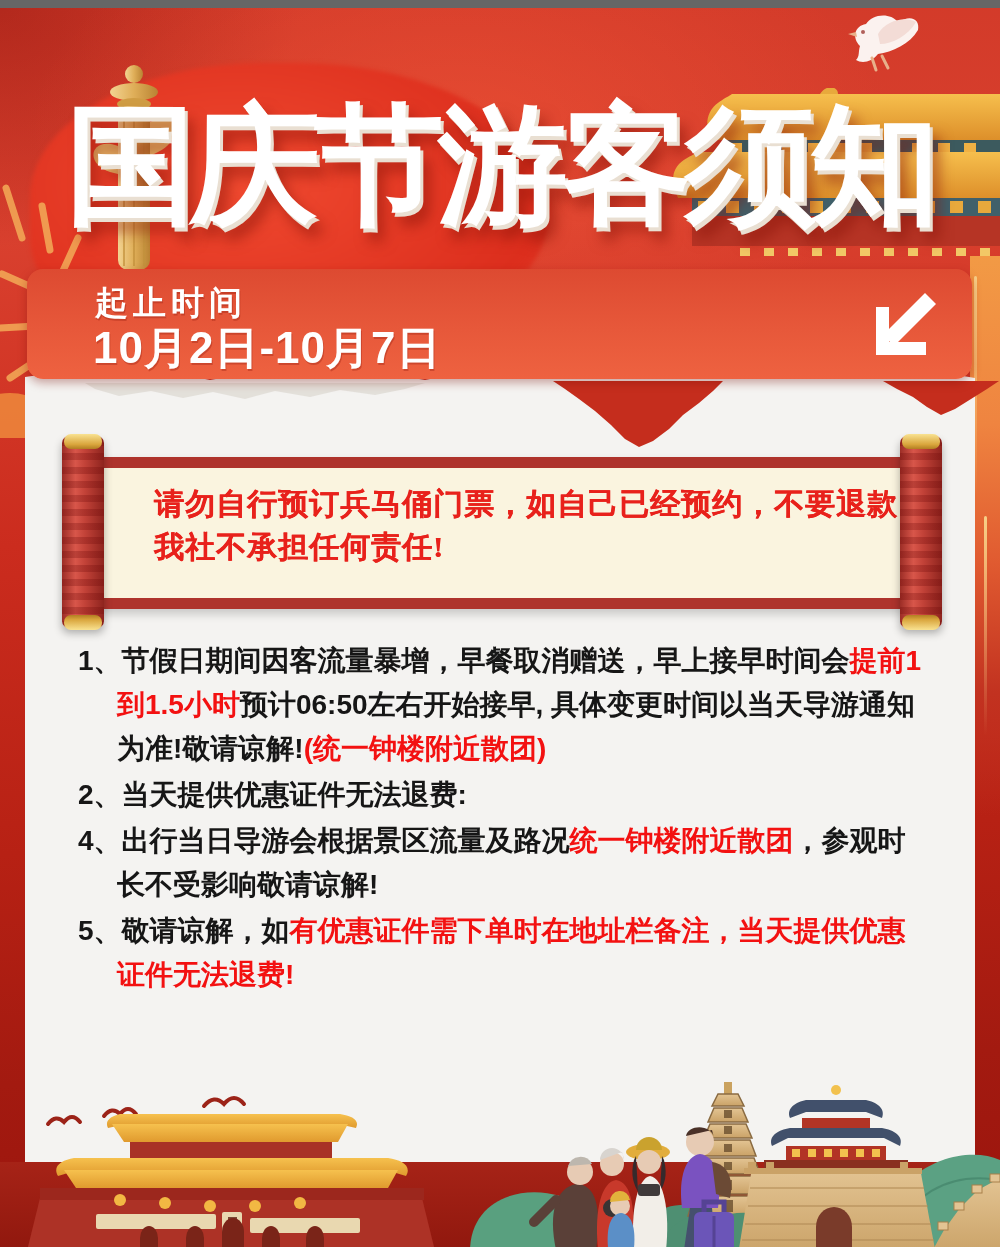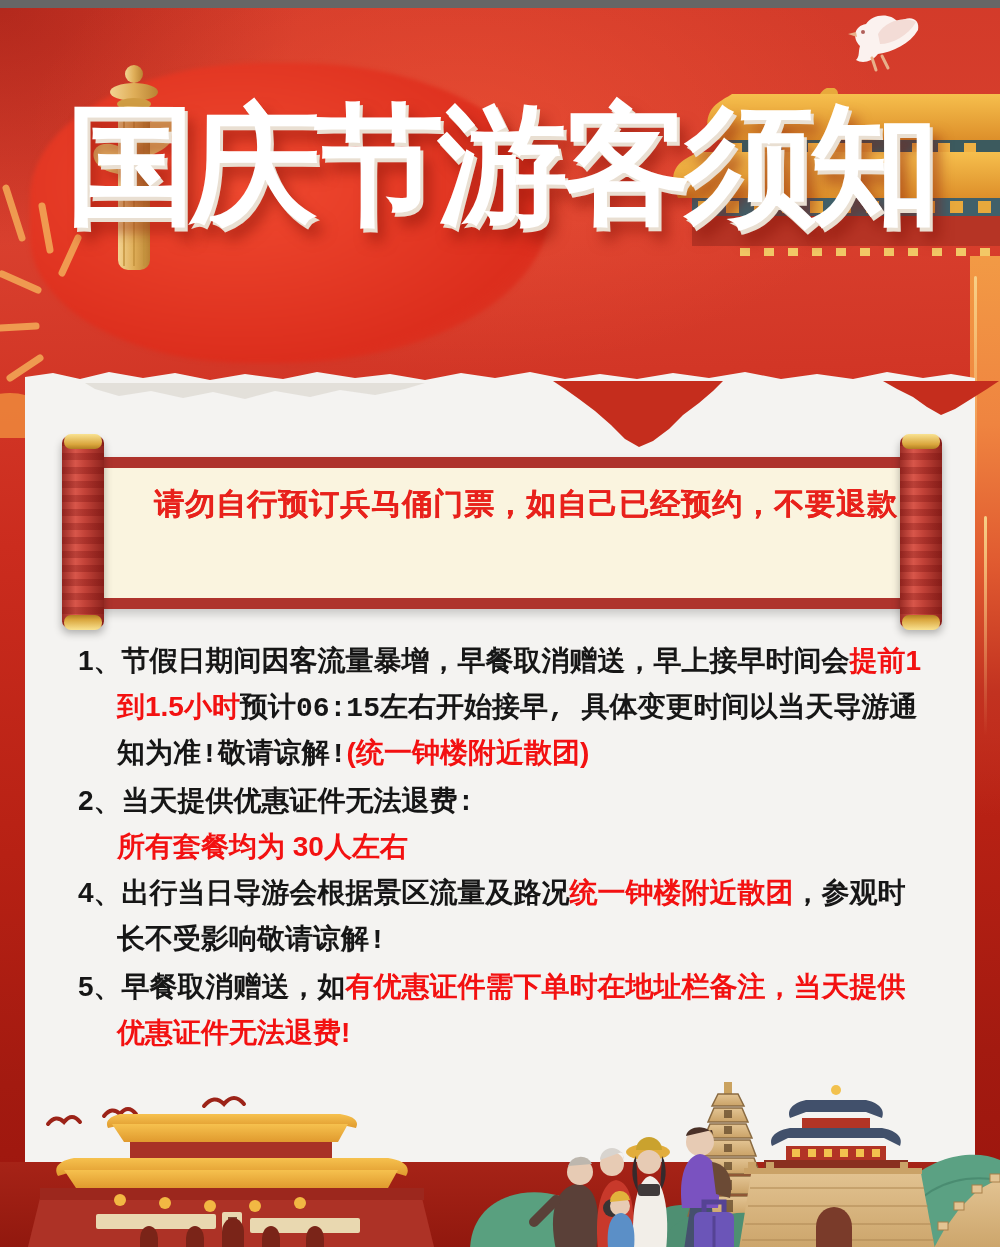--- a/index.html
+++ b/index.html
@@ -79,21 +79,21 @@
     box-shadow:0 5px 9px rgba(0,0,0,.18);}
   .scroll-text{padding:14px 0 0 56px;}
   .scroll-line{font-size:30px;font-weight:900;line-height:43px;letter-spacing:1px;
     color:var(--scroll-red,#e8211b);text-shadow:.4px 0 0 currentColor;}
 
   
   .notices{position:absolute;left:78px;top:631px;width:854px;z-index:3;
     font-size:28px;line-height:44px;font-weight:600;color:var(--text-black,#161616);}
   .notice-item{padding-left:39px;text-indent:-39px;margin-bottom:2px;}
   .notice-item .seg.red{color:var(--highlight-red,#f31111);}
-  .notice-item .seg.black{color:var(--text-black,#161616);font-family:Liberation Mono, monospace;}
+  .notice-item .seg.black{color:var(--text-black,#161616);}
 
   
   .bottom-band{position:absolute;left:0;top:1154px;width:1000px;height:93px;z-index:1;
     background:linear-gradient(180deg,#a62317,#8f170d);}
   .bottom-art{position:absolute;left:0;top:1072px;width:1000px;height:175px;z-index:6;}
 </style>
 </head>
 <body>
 
 <div class="poster" style="--banner-orange: #ee6240; --card-white: #f4f3f1; --scroll-cream: #faf4df; --scroll-border: #ae332c; --scroll-red: #e8211b; --highlight-red: #f31111; --text-black: #161616;">
@@ -194,57 +194,69 @@
     <path d="M40 48 L44 60 M50 46 L56 58" stroke="#e8b08a" stroke-width="3" stroke-linecap="round"></path>
   </svg>
 
   <div class="decor flame-strip">
     <i class="vein" style="top:20px;"></i>
       <i class="vein" style="top:260px;left:14px;"></i>
   </div>
 
   <div class="title">国庆节游客须知</div>
 
+  <div class="banner">
+    <div class="banner-label">起止时间</div>
+    <div class="banner-dates">10月2日-10月7日</div>
+    <svg class="banner-arrow" viewBox="0 0 70 68">
+      <g fill="#ffffff">
+        <rect x="6" y="16" width="13" height="48"></rect>
+        <rect x="6" y="51" width="50" height="13"></rect>
+        <polygon points="55,2 66,13 24,55 13,44"></polygon>
+      </g>
+    </svg>
+  </div>
 
   <div class="card">
     <svg class="tear-top" viewBox="0 0 950 14" preserveAspectRatio="none">
       <path d="M0 14 L0 7 L28 3 L55 9 L84 2 L118 8 L150 3 L185 10 L220 4 L258 9 L292 2 L330 8 L365 4 L400 10 L436 3 L470 8 L505 2 L540 9 L575 4 L612 9 L648 3 L684 8 L720 2 L756 9 L792 4 L828 9 L862 2 L898 8 L926 4 L950 8 L950 14 Z" fill="#f4f3f1"></path>
     </svg>
     <svg class="tear-shadow" viewBox="0 0 340 18" preserveAspectRatio="none">
       <path d="M0 0 L340 0 L320 6 L290 12 L255 7 L225 14 L190 8 L160 16 L128 9 L98 15 L66 8 L34 13 L10 6 Z" fill="#dfdbd5" opacity=".8"></path>
     </svg>
     <svg class="tear-notch big" viewBox="0 0 170 66" preserveAspectRatio="none">
       <path d="M0 0 L170 0 L160 10 L146 22 L130 34 L116 48 L100 60 L86 66 L72 58 L58 44 L42 30 L26 18 L12 8 Z" fill="#c52d1d"></path>
     </svg>
     <svg class="tear-notch small" viewBox="0 0 116 34" preserveAspectRatio="none">
       <path d="M0 0 L116 0 L104 8 L88 18 L72 28 L58 34 L44 26 L30 16 L14 8 Z" fill="#c52d1d"></path>
     </svg>
   </div>
 
   <div class="scroll">
     <div class="scroll-paper">
       <div class="scroll-text">
           <div class="scroll-line">请勿自行预订兵马俑门票，如自己已经预约，不要退款</div>
+          <div class="scroll-line">我社不承担任何责任!</div>
         </div>
     </div>
     <div class="roller left">
       <div class="cap top"></div>
         <div class="cap bottom"></div>
     </div>
     <div class="roller right">
       <div class="cap top"></div>
         <div class="cap bottom"></div>
     </div>
   </div>
 
   <div class="notices">
-      <div class="notice-item"><span class="num">1、</span><span class="seg black">节假日期间因客流量暴增，早餐取消赠送，早上接早时间会</span><span class="seg red">提前1到1.5小时</span><span class="seg black">预计06:15左右开始接早, 具体变更时间以当天导游通知为准!敬请谅解!</span><span class="seg red">(统一钟楼附近散团)</span></div>
-      <div class="notice-item"><span class="num">2、</span><span class="seg black">当天提供优惠证件无法退费:</span><br><span class="seg red">所有套餐均为 30人左右</span></div>
+      <div class="notice-item"><span class="num">1、</span><span class="seg black">节假日期间因客流量暴增，早餐取消赠送，早上接早时间会</span><span class="seg red">提前1到1.5小时</span><span class="seg black">预计06:50左右开始接早, 具体变更时间以当天导游通知为准!敬请谅解!</span><span class="seg red">(统一钟楼附近散团)</span></div>
+      <div class="notice-item"><span class="num">2、</span><span class="seg black">当天提供优惠证件无法退费:</span><br></div>
       <div class="notice-item"><span class="num">4、</span><span class="seg black">出行当日导游会根据景区流量及路况</span><span class="seg red">统一钟楼附近散团</span><span class="seg black">，参观时长不受影响敬请谅解!</span></div>
-      <div class="notice-item"><span class="num">5、</span><span class="seg black">早餐取消赠送，如</span><span class="seg red">有优惠证件需下单时在地址栏备注，当天提供优惠证件无法退费!</span></div>
+      <div class="notice-item"><span class="num">5、</span><span class="seg black">敬请谅解，如</span><span class="seg red">有优惠证件需下单时在地址栏备注，当天提供优惠证件无法退费!</span></div>
     </div>
 
   <div class="bottom-band"></div>
 
   <svg class="bottom-art" viewBox="0 0 1000 175">
     <defs>
       <linearGradient id="gr" x1="0" y1="0" x2="0" y2="1">
         <stop offset="0" stop-color="#f6c14e"></stop>
           <stop offset="1" stop-color="#e09a2e"></stop>
       </linearGradient>

